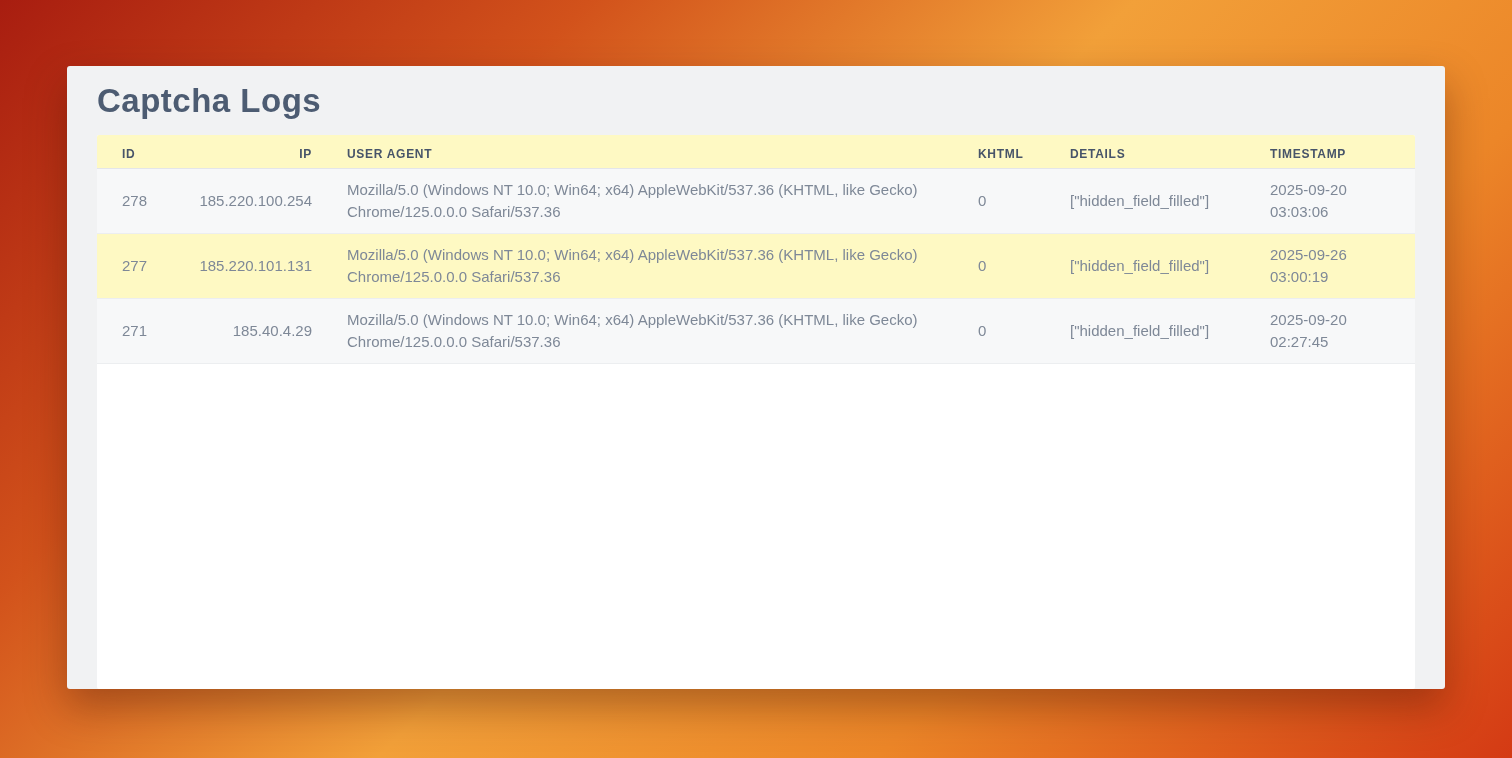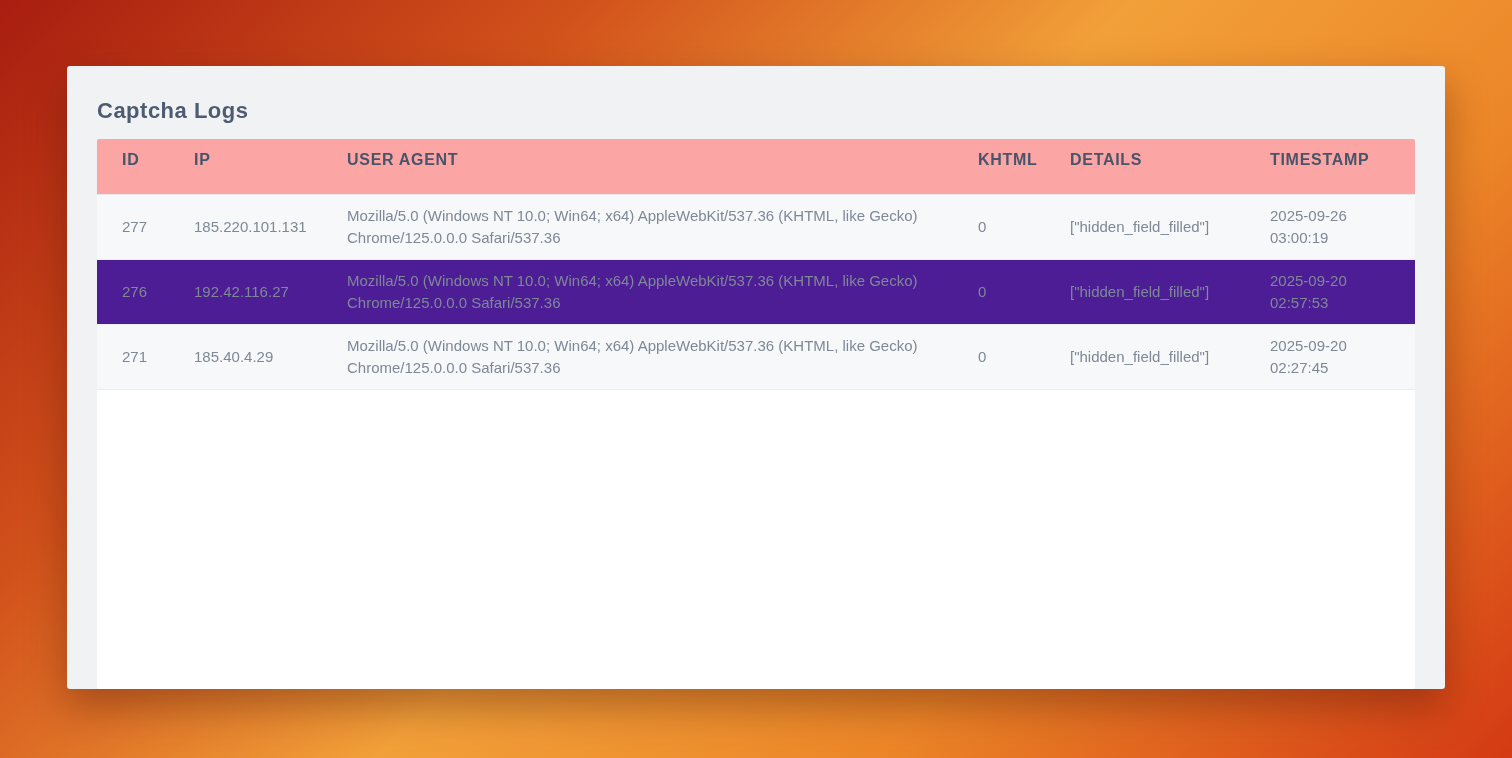--- a/index.html
+++ b/index.html
@@ -20,62 +20,62 @@
     background: #f1f2f3;
     border-radius: 3px;
     box-shadow: 0 18px 40px rgba(70, 15, 5, 0.38);
     padding: 0 30px;
     display: flex;
     flex-direction: column;
     overflow: hidden;
   }
   .page-title {
     margin: 0;
-    padding: 32px 0 15px 0;
-    font-size: 22px;
+    padding: 16px 0 15px 0;
+    font-size: 33px;
     font-weight: 600;
     letter-spacing: 0.5px;
     color: #4d5c72;
   }
   .table-wrap {
     background: #ffffff;
     border-radius: 2px;
     flex: 1;
     overflow: hidden;
   }
   table {
     width: 100%;
     border-collapse: collapse;
     table-layout: fixed;
   }
   thead th {
     text-align: left;
-    font-size: 16px;
+    font-size: 12px;
     font-weight: 700;
     letter-spacing: 0.7px;
     color: #475469;
-    padding: 12px 10px 25px 25px;
+    padding: 12px 10px 7px 25px;
     border-bottom: 1px solid #e4e6e9;
-    background: #fca5a5;
+    background: #fef9c3;
     white-space: nowrap;
     overflow: hidden;
   }
   tbody td {
     font-size: 15px;
     line-height: 22px;
     color: #7e8897;
     padding: 10px 10px 10px 25px;
     border-bottom: 1px solid #eceef0;
     vertical-align: middle;
     overflow: hidden;
   }
-  tbody tr { height: 65px; background: #4c1d95; }
+  tbody tr { height: 65px; background: #fef9c3; }
   tbody tr:nth-child(odd) { background: #f7f8f9; }
   .col-id { width: 72px; }
-  .col-ip { width: 153px; }
+  .col-ip { width: 153px; text-align: right; }
   .col-user_agent { width: 631px; }
   .col-score { width: 92px; }
   .col-details { width: 200px; }
   .col-timestamp { width: auto; }
 </style>
 </head>
 <body>
 
 <div class="card">
   <h1 class="page-title">Captcha Logs</h1>
@@ -86,34 +86,34 @@
             <th class="col-id">ID</th>
             <th class="col-ip">IP</th>
             <th class="col-user_agent">USER AGENT</th>
             <th class="col-score">KHTML</th>
             <th class="col-details">DETAILS</th>
             <th class="col-timestamp">TIMESTAMP</th>
           </tr>
       </thead>
       <tbody>
           <tr>
+            <td class="col-id">278</td>
+            <td class="col-ip">185.220.100.254</td>
+            <td class="col-user_agent">Mozilla/5.0 (Windows NT 10.0; Win64; x64) AppleWebKit/537.36 (KHTML, like Gecko) Chrome/125.0.0.0 Safari/537.36</td>
+            <td class="col-score">0</td>
+            <td class="col-details">["hidden_field_filled"]</td>
+            <td class="col-timestamp">2025-09-20 03:03:06</td>
+          </tr>
+          <tr>
             <td class="col-id">277</td>
             <td class="col-ip">185.220.101.131</td>
             <td class="col-user_agent">Mozilla/5.0 (Windows NT 10.0; Win64; x64) AppleWebKit/537.36 (KHTML, like Gecko) Chrome/125.0.0.0 Safari/537.36</td>
             <td class="col-score">0</td>
             <td class="col-details">["hidden_field_filled"]</td>
             <td class="col-timestamp">2025-09-26 03:00:19</td>
-          </tr>
-          <tr>
-            <td class="col-id">276</td>
-            <td class="col-ip">192.42.116.27</td>
-            <td class="col-user_agent">Mozilla/5.0 (Windows NT 10.0; Win64; x64) AppleWebKit/537.36 (KHTML, like Gecko) Chrome/125.0.0.0 Safari/537.36</td>
-            <td class="col-score">0</td>
-            <td class="col-details">["hidden_field_filled"]</td>
-            <td class="col-timestamp">2025-09-20 02:57:53</td>
           </tr>
           <tr>
             <td class="col-id">271</td>
             <td class="col-ip">185.40.4.29</td>
             <td class="col-user_agent">Mozilla/5.0 (Windows NT 10.0; Win64; x64) AppleWebKit/537.36 (KHTML, like Gecko) Chrome/125.0.0.0 Safari/537.36</td>
             <td class="col-score">0</td>
             <td class="col-details">["hidden_field_filled"]</td>
             <td class="col-timestamp">2025-09-20 02:27:45</td>
           </tr>
         </tbody>

